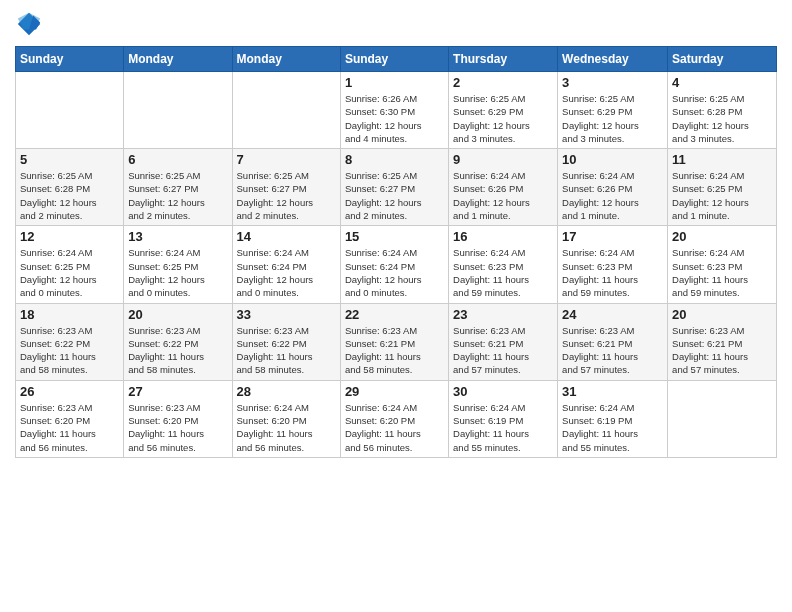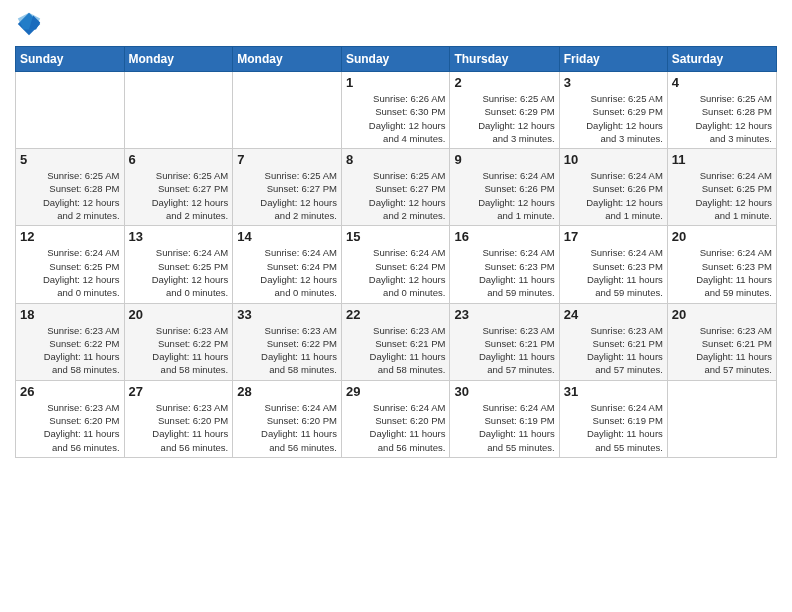--- a/index.html
+++ b/index.html
@@ -81,21 +81,20 @@
     .day-number {
       font-size: 13px;
       font-weight: bold;
       color: #222;
       margin-bottom: 2px;
     }
     .day-info {
       font-size: 9.5px;
       color: #333;
       line-height: 1.4;
-      text-align: right;
     }
     .empty-cell {
       background: #fff !important;
     }
     .calendar tr:nth-child(even) td.empty-cell {
       background: #f5f5f5 !important;
     }
   </style>
 </head>
 <body>
@@ -120,21 +119,21 @@
   </div>
 
   <table class="calendar">
     <thead>
       <tr>
       <th>Sunday</th>
           <th>Monday</th>
           <th>Monday</th>
           <th>Sunday</th>
           <th>Thursday</th>
-          <th>Friday</th>
+          <th>Wednesday</th>
           <th>Saturday</th>
         </tr>
     </thead>
     <tbody id="calendar-body">
     <tr>
           <td class="empty-cell"></td>
           <td class="empty-cell"></td>
           <td class="empty-cell"></td>
           <td>
             <div class="day-number">1</div>

